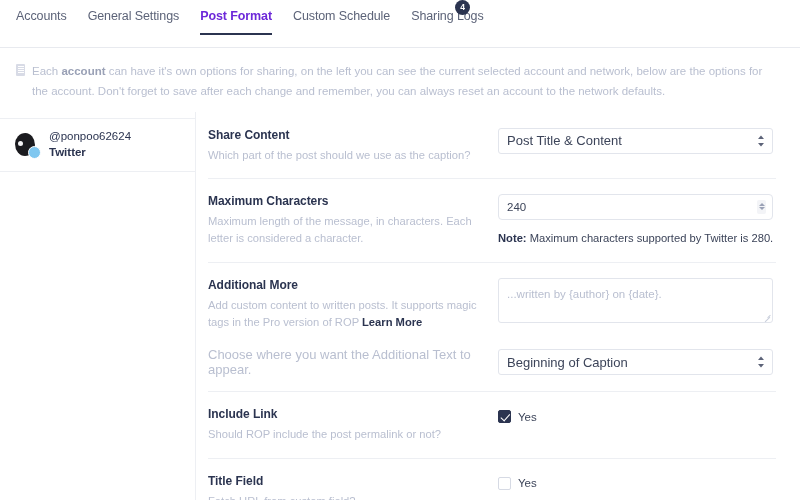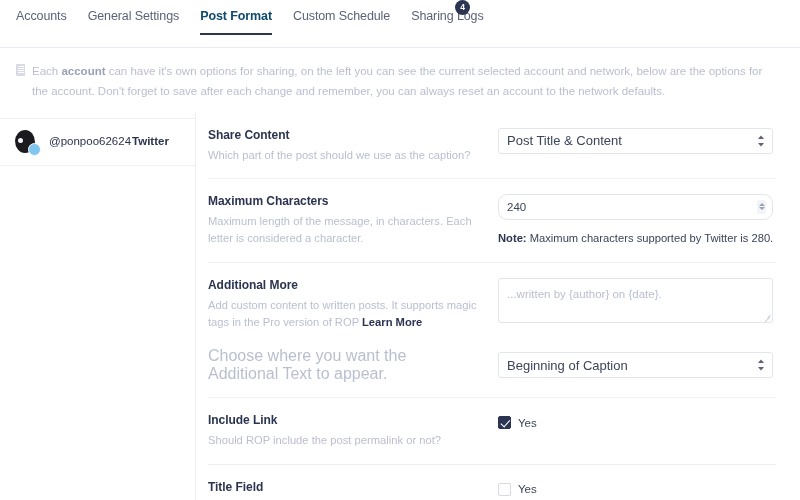--- a/index.html
+++ b/index.html
@@ -27,21 +27,21 @@
     font-size: 12.5px;
     color: #5c6378;
     padding: 9px 0 10px 0;
     margin-right: 21px;
     white-space: nowrap;
     cursor: pointer;
     border-bottom: 2px solid transparent;
     letter-spacing: -0.1px;
   }
   .tab.active {
-    color: #0c4a6e;
+    color: #6d28d9;
     font-weight: bold;
     border-bottom: 2px solid #2b3450;
   }
   .tab-badge {
     position: absolute;
     left: 455px;
     top: 0px;
     width: 15px; height: 15px;
     border-radius: 50%;
     background: #2b3450;
@@ -125,21 +125,21 @@
     background: #f4f4f6;
   }
   .avatar-net {
     position: absolute;
     right: -1px; bottom: -1px;
     width: 13px; height: 13px;
     border-radius: 50%;
     background: #7fc7f0;
     border: 1.5px solid #fff;
   }
-  .acct-meta { display: flex; flex-direction: row; gap: 1px; }
+  .acct-meta { display: flex; flex-direction: column; gap: 1px; }
   .acct-handle { font-size: 11.5px; color: #2b3450; line-height: 1.35; }
   .acct-network { font-size: 11.5px; color: #2b3450; font-weight: bold; line-height: 1.35; }
 
   
   .content {
     flex: 1 1 auto;
     padding: 0 24px 0 12px;
   }
   .row {
     display: flex;
@@ -188,21 +188,21 @@
     transform: translateY(-50%);
     width: 8px; height: 13px;
     pointer-events: none;
   }
   .chev svg { display: block; }
 
   .num-wrap { position: relative; width: 275px; }
   .num-box {
     width: 275px; height: 26px;
     border: 1px solid #e2e5ec;
-    border-radius: 9px;
+    border-radius: 4px;
     background: #fff;
     font-size: 11.5px;
     color: #3c4459;
     padding: 0 12px 0 8px;
     display: flex; align-items: center;
     cursor: text;
   }
   .spinner {
     position: absolute; right: 7px; top: 50%;
     transform: translateY(-50%);
@@ -252,21 +252,21 @@
   .resize::after  { bottom: 4px; width: 4px; right: 0px; }
 
   .sub-row {
     display: flex;
     align-items: center;
     margin-top: 16px;
   }
   .sub-label {
     width: 290px; flex: 0 0 290px;
     padding-right: 18px;
-    font-size: 16px;
+    font-size: 13px;
     color: #b9bfd0;
   }
 
   
   .cb-line { display: flex; align-items: center; gap: 7px; padding-top: 3px; }
   .cb {
     width: 13px; height: 13px;
     border-radius: 2px;
     flex: 0 0 13px;
     cursor: pointer;

